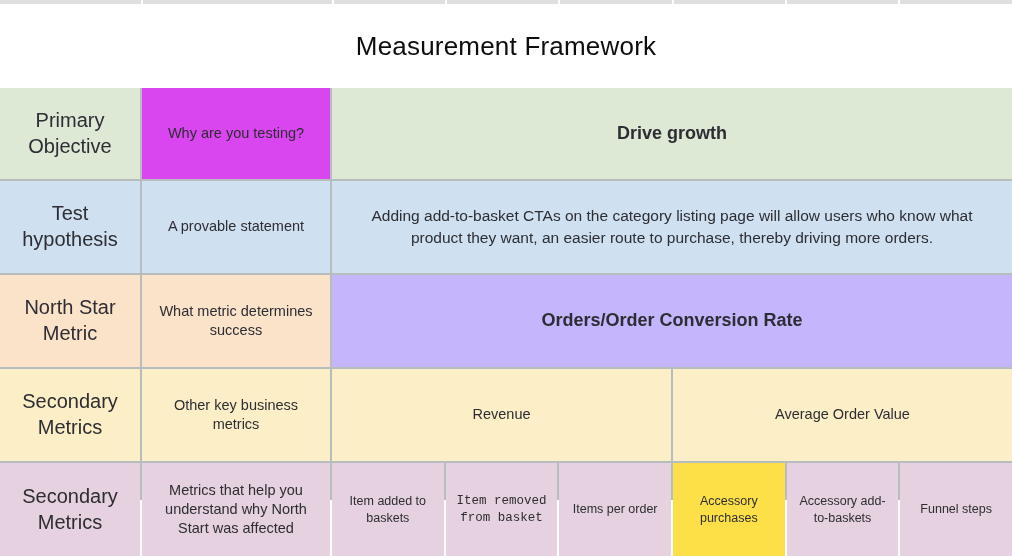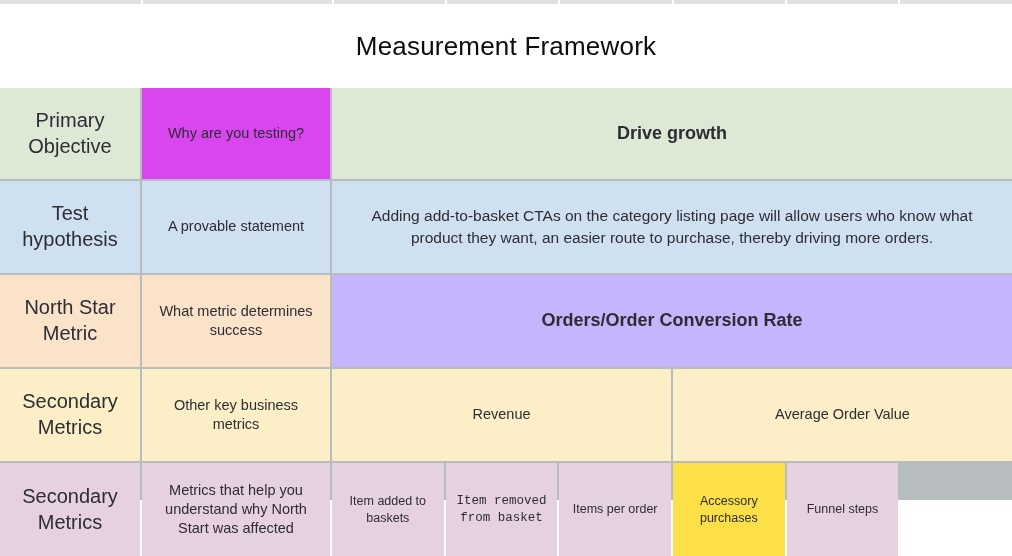--- a/index.html
+++ b/index.html
@@ -67,15 +67,16 @@
       <div class="cell label" style="background: rgb(252, 239, 199);">Secondary Metrics</div>
       <div class="cell question" style="background: rgb(252, 239, 199);">Other key business metrics</div>
       <div class="cell value-md" style="background: rgb(252, 239, 199); grid-column: span 3;">Revenue</div>
       <div class="cell value-md" style="background: rgb(252, 239, 199); grid-column: span 3;">Average Order Value</div>
       <div class="cell label" style="background: rgb(229, 209, 224);">Secondary Metrics</div>
       <div class="cell question" style="background: rgb(229, 209, 224);">Metrics that help you understand why North Start was affected</div>
       <div class="cell value-sm" style="background: rgb(229, 209, 224); grid-column: span 1;">Item added to baskets</div>
       <div class="cell value-sm" style="background: rgb(229, 209, 224); grid-column: span 1; font-family: Liberation Mono, monospace;">Item removed from basket</div>
       <div class="cell value-sm" style="background: rgb(229, 209, 224); grid-column: span 1;">Items per order</div>
       <div class="cell value-sm" style="background: #fde047; grid-column: span 1;">Accessory purchases</div>
+      <div class="cell value-sm" style="background: rgb(229, 209, 224); grid-column: span 1;">Accessory add-to-baskets</div>
       <div class="cell value-sm" style="background: rgb(229, 209, 224); grid-column: span 1;">Funnel steps</div>
     </div>
 </div>
 
 </body></html>

